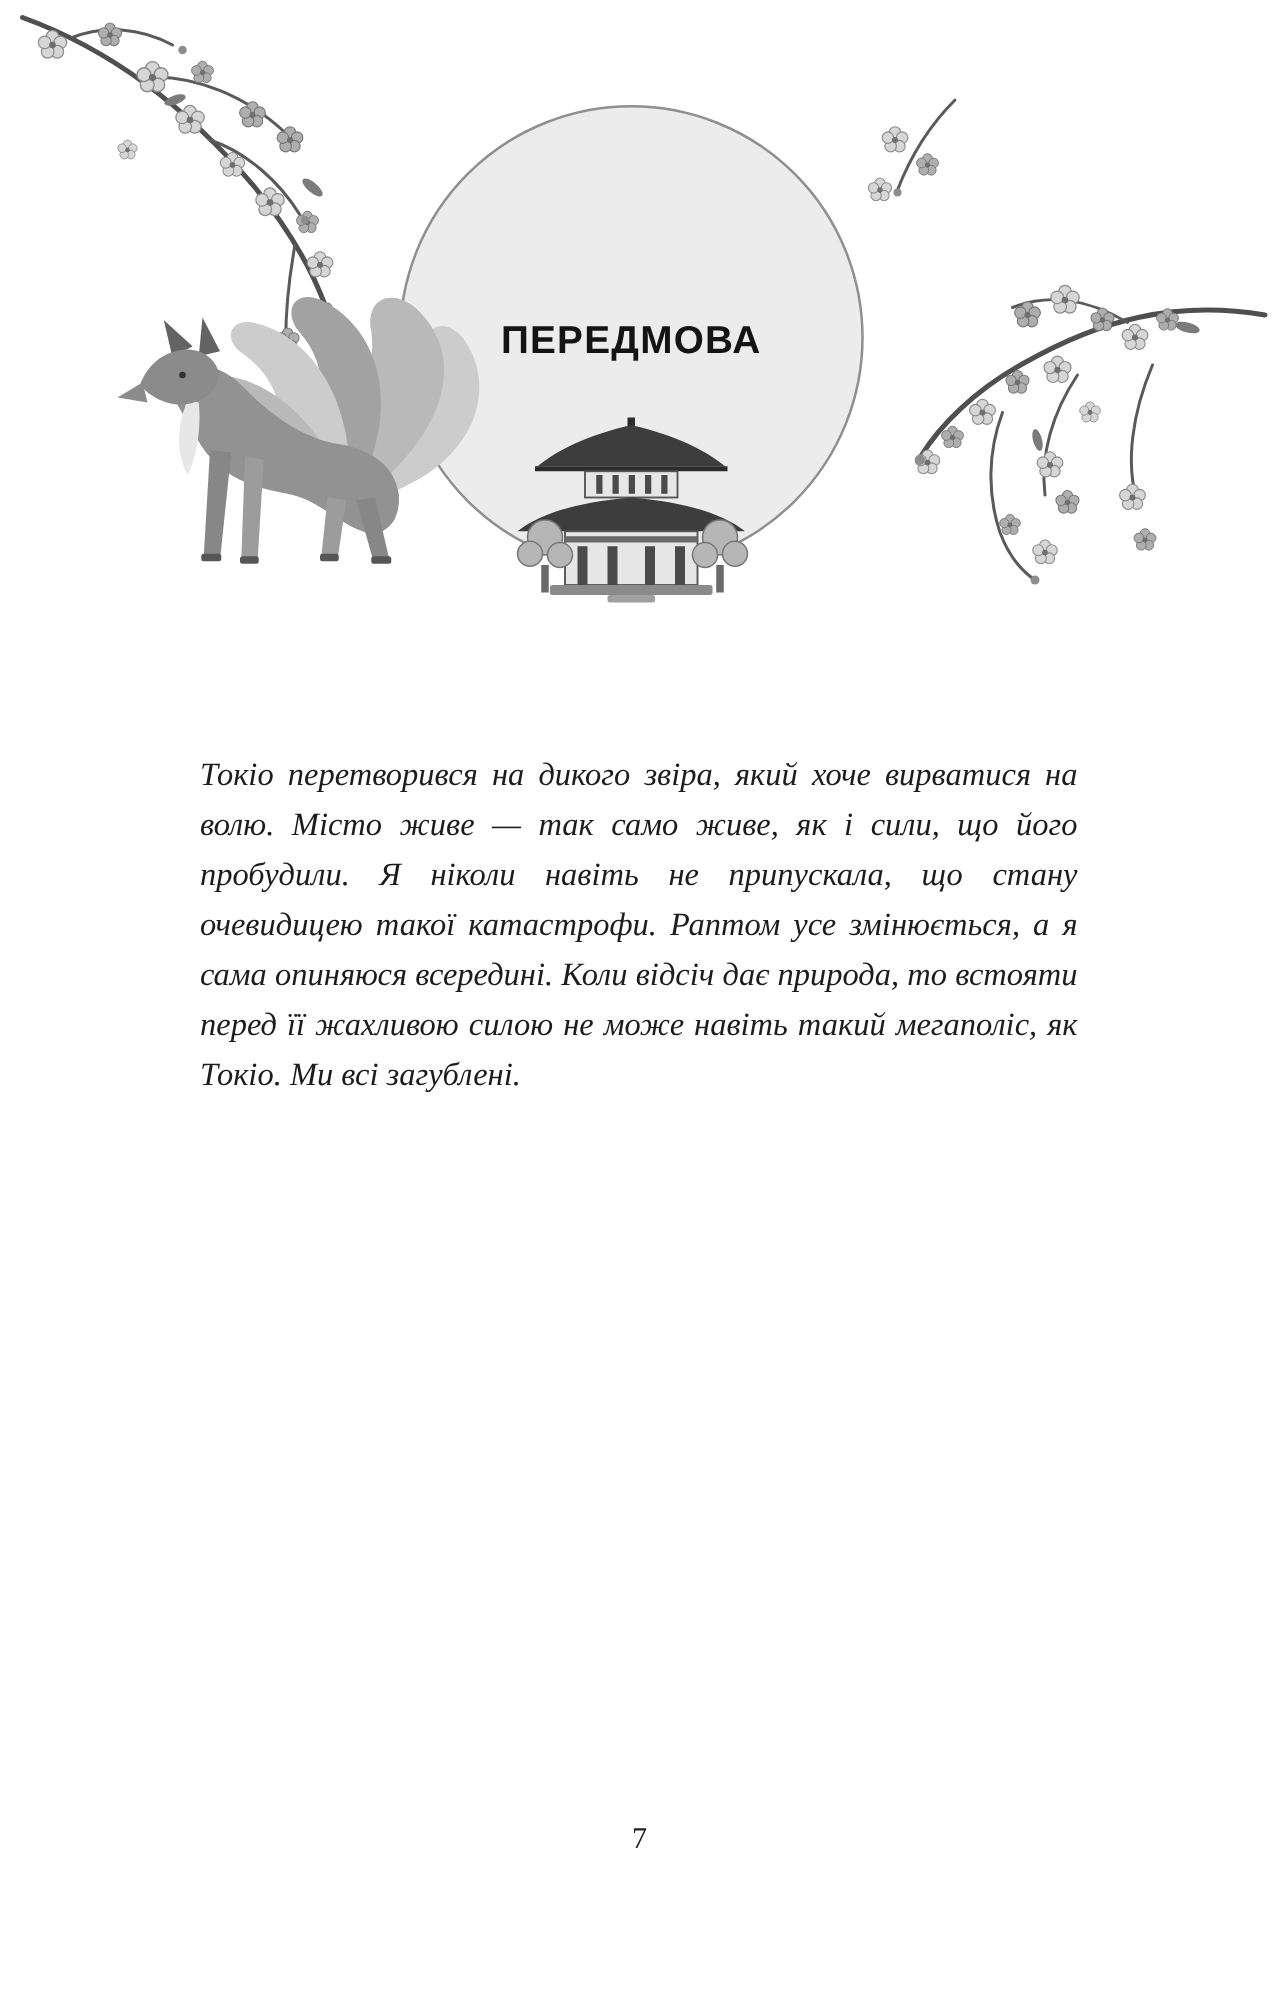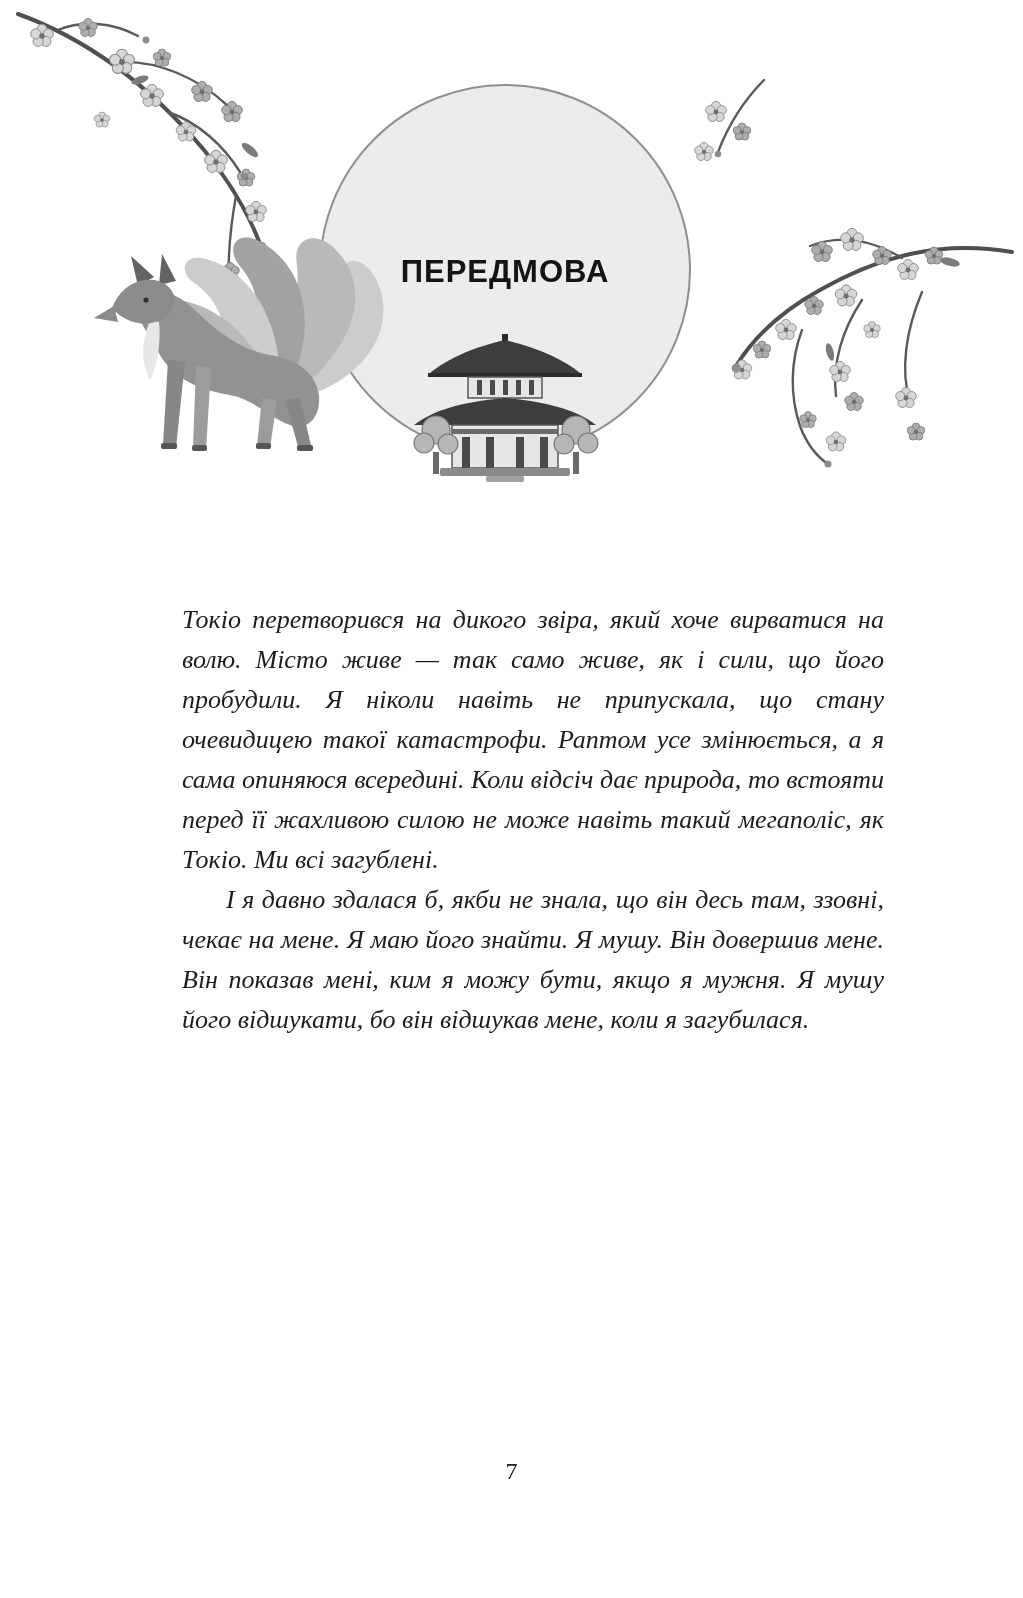--- a/index.html
+++ b/index.html
@@ -37,21 +37,20 @@
 
   .body-text {
     position: absolute;
     top: 600px;
     left: 160px;
     width: 702px;
     font-style: italic;
     font-size: 26px;
     line-height: 40px;
     text-align: justify;
-    margin-left: 22px;
   }
   .body-text p { margin: 0; }
   .body-text p.indent { text-indent: 44px; }
 
   .page-number {
     position: absolute;
     top: 1458px;
     left: 0;
     width: 1023px;
     text-align: center;
@@ -232,18 +231,17 @@
         <circle class="tree" cx="564" cy="444" r="10"></circle>
         <rect class="trunk" x="573" y="452" width="6" height="22"></rect>
       </g>
     </svg>
   </div>
 
   <div class="chapter-title">ПЕРЕДМОВА</div>
 
   <div class="body-text">
       <p>Токіо перетворився на дикого звіра, який хоче вирватися на волю. Місто живе — так само живе, як і сили, що його пробудили. Я ніколи навіть не припускала, що стану очевидицею такої катастрофи. Раптом усе змінюється, а я сама опиняюся всередині. Коли відсіч дає природа, то встояти перед її жахливою силою не може навіть такий мегаполіс, як Токіо. Ми всі загублені.</p>
-      <p class="indent">І я давно здалася б, якби не знала, що він десь там, ззовні, чекає на мене. Я маю його знайти. Я мушу. Він довершив мене. Він показав мені, ким я можу бути, якщо я мужня. Я мушу його відшукати, бо він відшукав мене, коли я загубилася.</p>
     </div>
 
   <div class="page-number">7</div>
 
 </div>
 
 </body></html>

